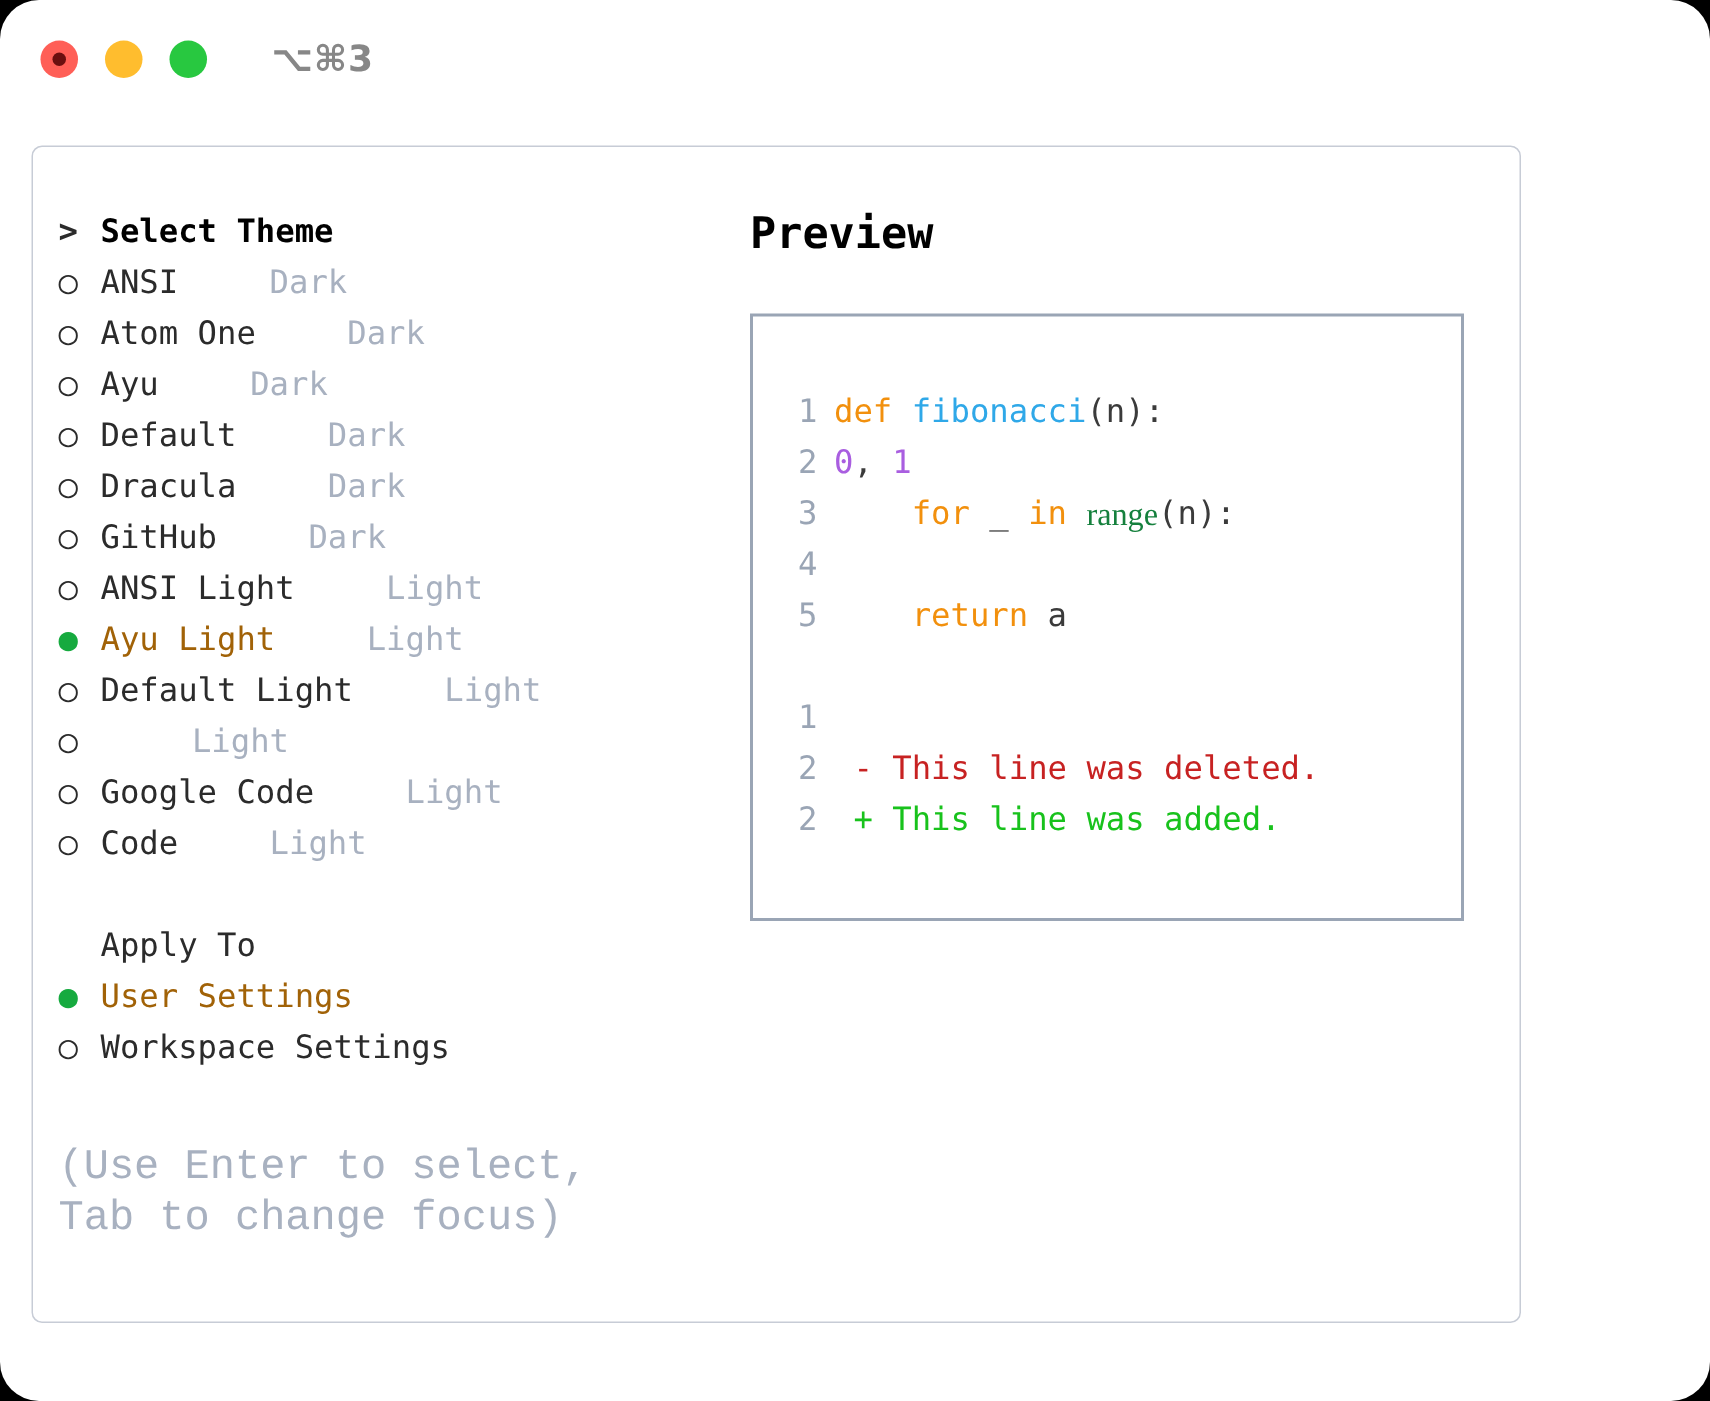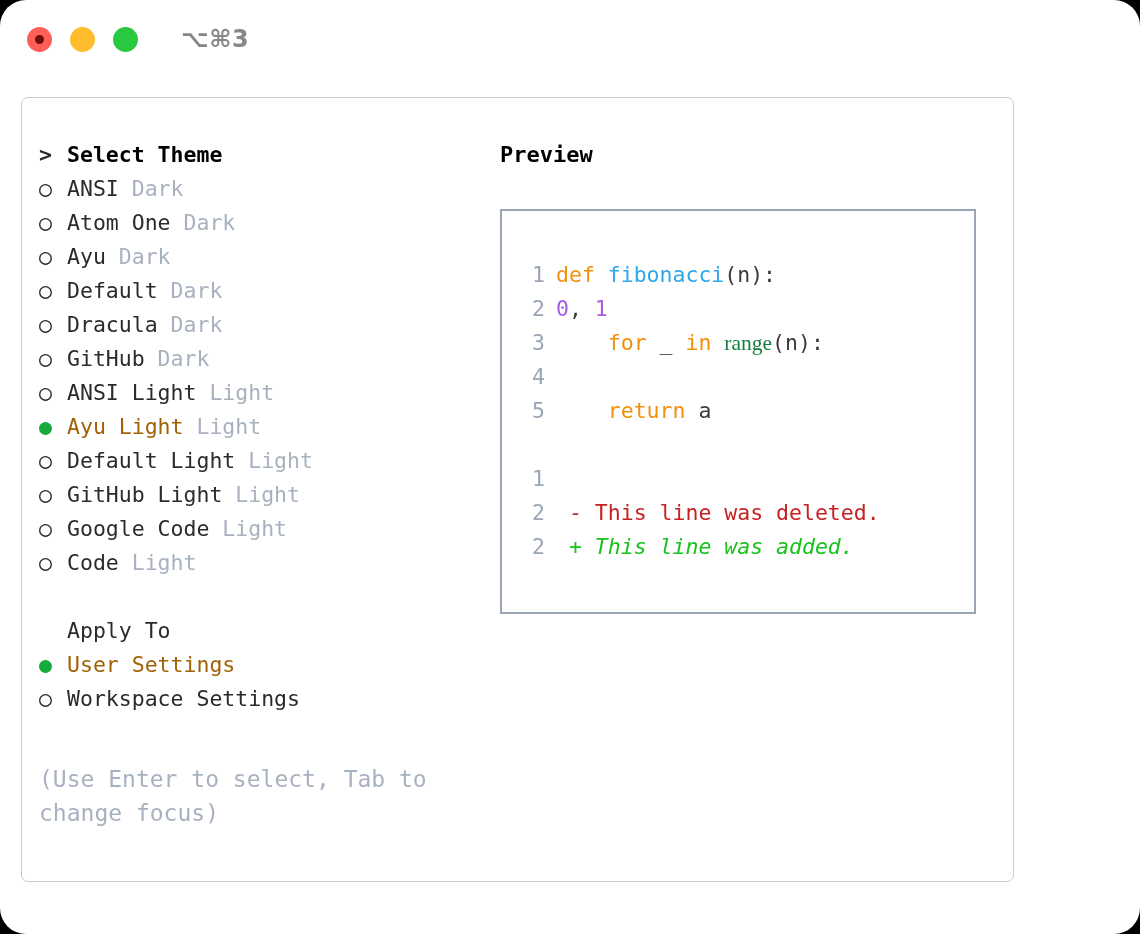--- a/index.html
+++ b/index.html
@@ -114,44 +114,45 @@
     width: 28px;
     flex: 0 0 28px;
     color: #2b2b2b;
   }
   .marker-dim { color: #2b2b2b; }
   .marker-selected { color: #16aa3f; }
 
   .row-selected .item-name { color: #a16207; }
 
   .item-name { color: #2b2b2b; }
-  .item-variant { color: #a8b1c0; }
+  .item-variant { color: #a8b1c0; margin-left: 48px; }
 
   .spacer-row { height: 34px; }
 
   .hint {
     position: absolute;
     left: 17px;
     top: 664px;
     width: 410px;
-    font-size: 23px;
+    font-size: 28px;
     line-height: 34px;
     color: #a8b1c0;
+    font-family: Liberation Mono, monospace;
   }
 
   
   .right-col {
     position: absolute;
     left: 478px;
     top: 40px;
     width: 480px;
   }
 
   .preview-title {
-    font-size: 22px;
+    font-size: 29px;
     font-weight: 700;
     color: #000000;
     line-height: 34px;
   }
 
   .code-box {
     margin-top: 37px;
     width: 476px;
     height: 405px;
     border: 2px solid #9aa5b5;
@@ -180,21 +181,21 @@
 
   .blank-line { height: 34px; }
 
   .tok-kw      { color: #f2900d; }
   .tok-fn      { color: #2fa8e8; }
   .tok-num     { color: #a95ee0; }
   .tok-builtin { color: #15803d; font-family: Liberation Serif, serif; }
   .tok-plain   { color: #3b3b3b; }
   .tok-ctx     { color: #8a8a8a; }
   .tok-del     { color: #c72222; }
-  .tok-add     { color: #18c21c; font-style: italic; }
+  .tok-add     { color: #18c21c; }
 </style>
 </head>
 <body>
 
 <div class="window">
 
   <div class="titlebar">
     <div class="traffic-lights">
       <span class="dot dot-close">
         <span class="inner-dot"></span>
@@ -218,21 +219,21 @@
         <div id="theme-list">
             <div class="row"><span class="marker marker-dim">○</span><span class="item-name">ANSI</span><span class="item-variant"> Dark</span></div>
             <div class="row"><span class="marker marker-dim">○</span><span class="item-name">Atom One</span><span class="item-variant"> Dark</span></div>
             <div class="row"><span class="marker marker-dim">○</span><span class="item-name">Ayu</span><span class="item-variant"> Dark</span></div>
             <div class="row"><span class="marker marker-dim">○</span><span class="item-name">Default</span><span class="item-variant"> Dark</span></div>
             <div class="row"><span class="marker marker-dim">○</span><span class="item-name">Dracula</span><span class="item-variant"> Dark</span></div>
             <div class="row"><span class="marker marker-dim">○</span><span class="item-name">GitHub</span><span class="item-variant"> Dark</span></div>
             <div class="row"><span class="marker marker-dim">○</span><span class="item-name">ANSI Light</span><span class="item-variant"> Light</span></div>
             <div class="row row-selected"><span class="marker marker-selected">●</span><span class="item-name">Ayu Light</span><span class="item-variant"> Light</span></div>
             <div class="row"><span class="marker marker-dim">○</span><span class="item-name">Default Light</span><span class="item-variant"> Light</span></div>
-            <div class="row"><span class="marker marker-dim">○</span><span class="item-name">GitHub Light</span><span class="item-variant"> Light</span></div>
+            <div class="row"><span class="marker marker-dim">○</span><span class="item-variant"> Light</span></div>
             <div class="row"><span class="marker marker-dim">○</span><span class="item-name">Google Code</span><span class="item-variant"> Light</span></div>
             <div class="row"><span class="marker marker-dim">○</span><span class="item-name">Code</span><span class="item-variant"> Light</span></div>
           </div>
 
         <div class="spacer-row"></div>
 
         <div class="row">
           <span class="marker"> </span>
           <span>Apply To</span>
         </div>

